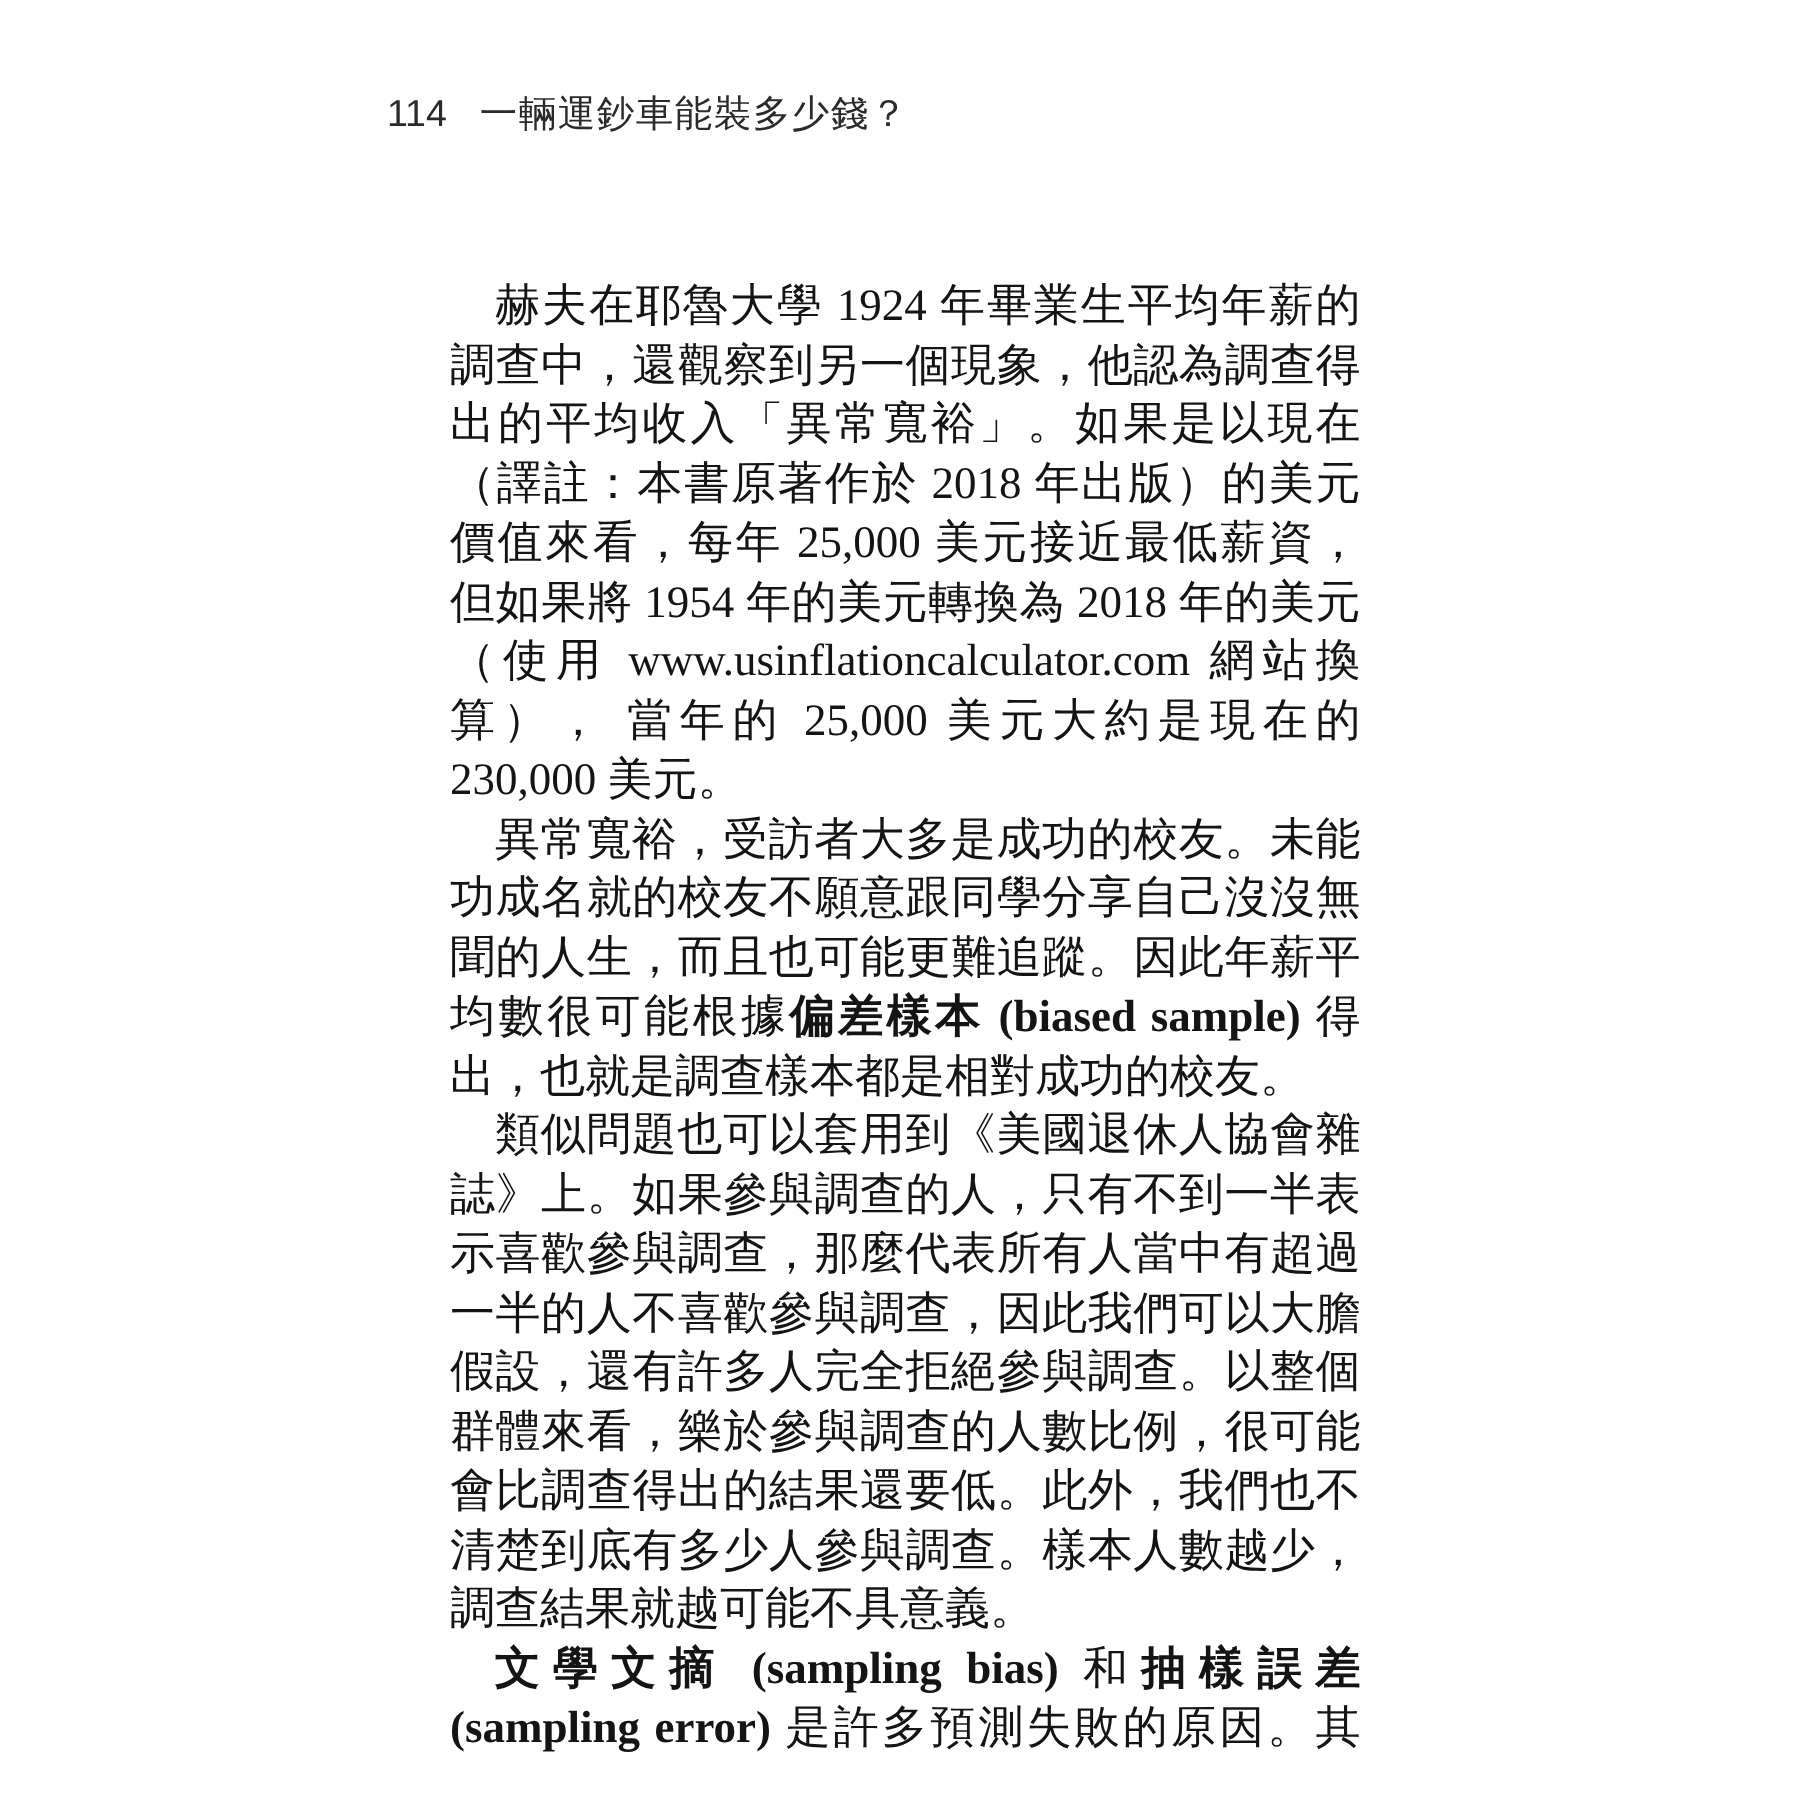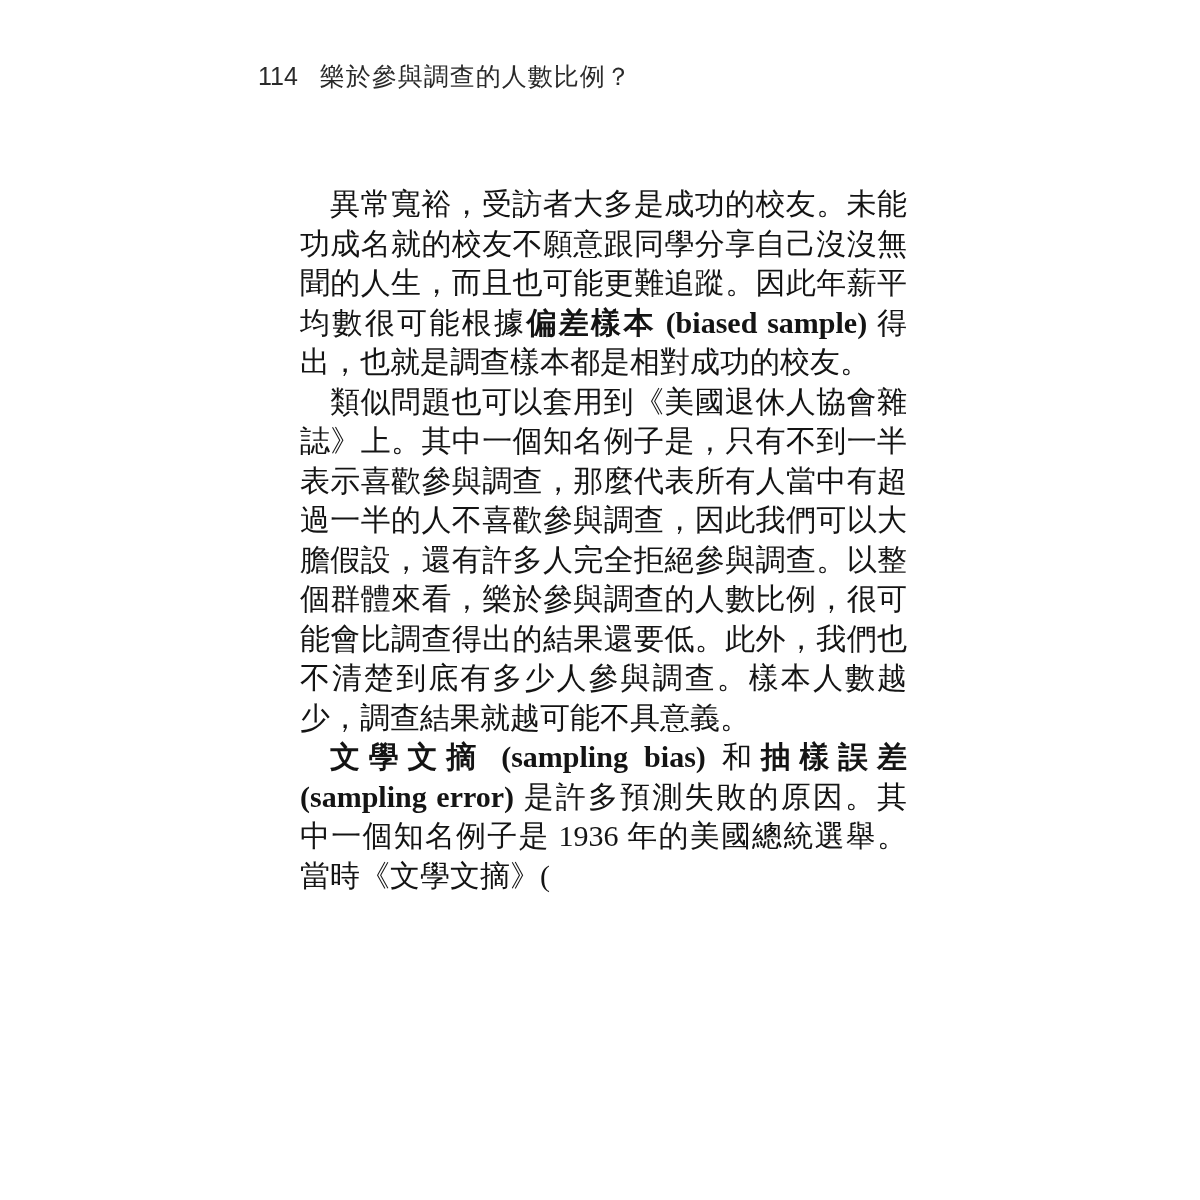--- a/index.html
+++ b/index.html
@@ -50,22 +50,23 @@
   .seg-normal { font-weight: normal; font-style: normal; }
   .seg-bold { font-weight: bold; font-style: normal; margin-top: 48px; }
 </style>
 </head>
 <body>
 
 <div class="page">
 
   <header class="running-header">
     <span class="page-num">114</span>
-    <span class="running-title">樂於參與調查的人數比例？</span>
+    <span class="running-title">一輛運鈔車能裝多少錢？</span>
   </header>
 
   <main class="text-block">
+    <p><span class="seg-normal">赫夫在耶魯大學 1924 年畢業生平均年薪的調查中，還觀察到另一個現象，他認為調查得出的平均收入「異常寬裕」。如果是以現在（譯註：本書原著作於 2018 年出版）的美元價值來看，每年 25,000 美元接近最低薪資，但如果將 1954 年的美元轉換為 2018 年的美元（使用 www.usinflationcalculator.com 網站換算）， 當年的 25,000 美元大約是現在的 230,000 美元。</span></p>
     <p><span class="seg-normal">異常寬裕，受訪者大多是成功的校友。未能功成名就的校友不願意跟同學分享自己沒沒無聞的人生，而且也可能更難追蹤。因此年薪平均數很可能根據</span><span class="seg-bold">偏差樣本 (biased sample)</span><span class="seg-normal"> 得出，也就是調查樣本都是相對成功的校友。</span></p>
-    <p><span class="seg-normal">類似問題也可以套用到《美國退休人協會雜誌》上。其中一個知名例子是，只有不到一半表示喜歡參與調查，那麼代表所有人當中有超過一半的人不喜歡參與調查，因此我們可以大膽假設，還有許多人完全拒絕參與調查。以整個群體來看，樂於參與調查的人數比例，很可能會比調查得出的結果還要低。此外，我們也不清楚到底有多少人參與調查。樣本人數越少，調查結果就越可能不具意義。</span></p>
+    <p><span class="seg-normal">類似問題也可以套用到《美國退休人協會雜誌》上。如果參與調查的人，只有不到一半表示喜歡參與調查，那麼代表所有人當中有超過一半的人不喜歡參與調查，因此我們可以大膽假設，還有許多人完全拒絕參與調查。以整個群體來看，樂於參與調查的人數比例，很可能會比調查得出的結果還要低。此外，我們也不清楚到底有多少人參與調查。樣本人數越少，調查結果就越可能不具意義。</span></p>
     <p><span class="seg-bold">文學文摘 (sampling bias)</span><span class="seg-normal"> 和</span><span class="seg-bold">抽樣誤差 (sampling error)</span><span class="seg-normal"> 是許多預測失敗的原因。其中一個知名例子是 1936 年的美國總統選舉。當時《文學文摘》(</span></p>
   </main>
 
 </div>
 
 </body></html>

